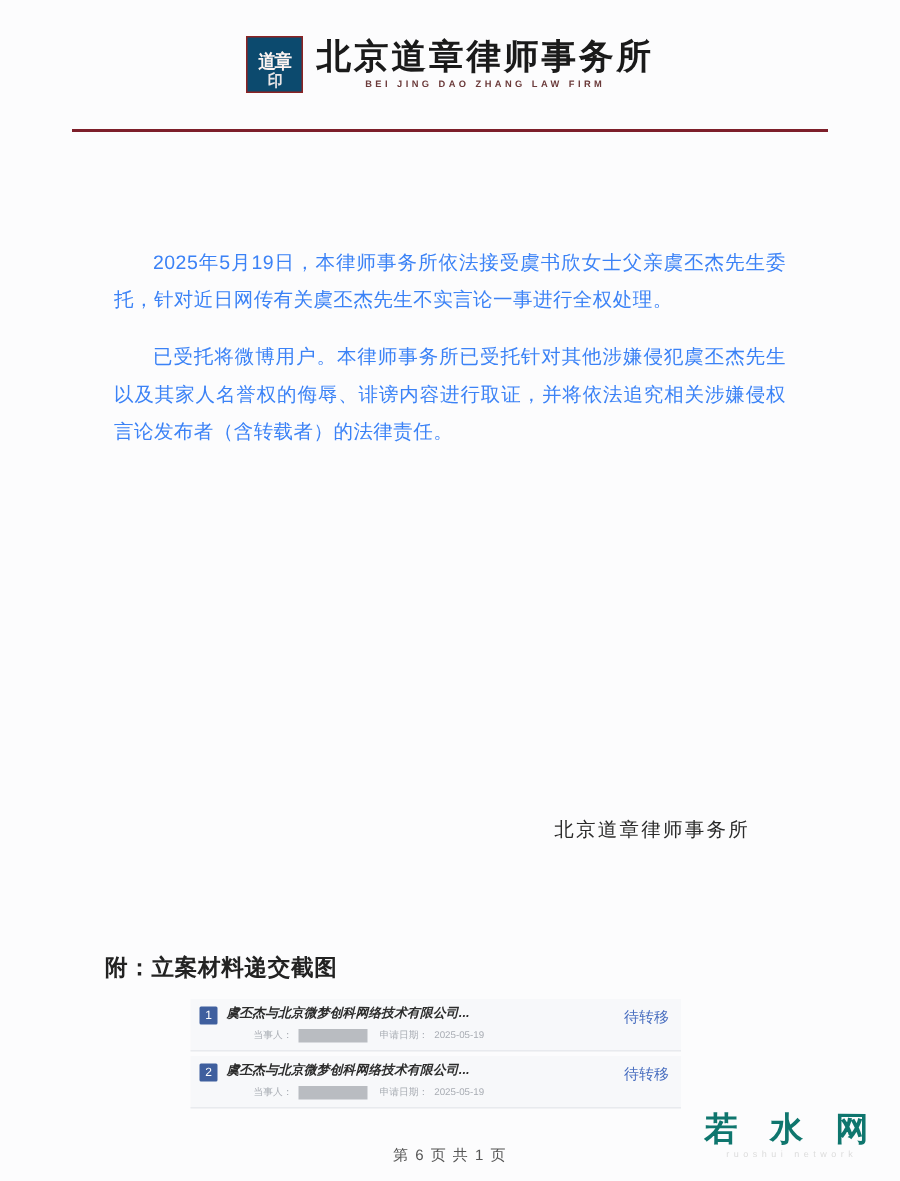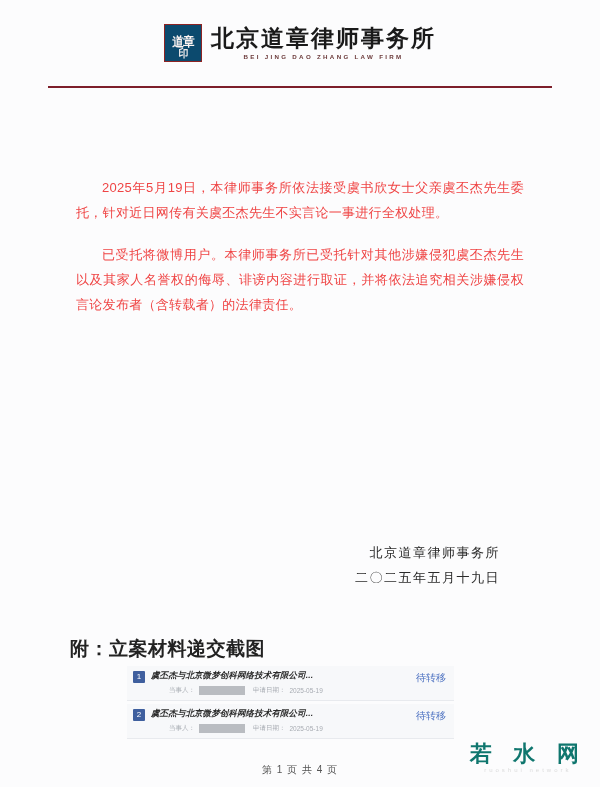--- a/index.html
+++ b/index.html
@@ -110,22 +110,22 @@
     top: 158px;
     left: 76px;
     width: 448px;
   }
   .para {
     font-size: 13px;
     line-height: 25px;
     text-align: justify;
     text-justify: inter-ideograph;
     text-indent: 2em;
-    margin: 17px 0 13px 0;
-    color: #ef4444;
+    margin: 4px 0 13px 0;
+    color: #3b82f6;
     letter-spacing: .3px;
   }
 
   
   .sign {
     position: absolute;
     top: 540px;
     left: 76px;
     width: 448px;
     text-align: right;
@@ -136,21 +136,21 @@
     letter-spacing: 1.5px;
     color: #2a2a2a;
     padding-right: 24px;
   }
 
   
   .attach-label {
     position: absolute;
     top: 636px;
     left: 70px;
-    font-size: 19px;
+    font-size: 15px;
     font-weight: bold;
     letter-spacing: .5px;
     color: #222;
   }
   .shot {
     position: absolute;
     top: 666px;
     left: 127px;
     width: 327px;
   }
@@ -269,21 +269,20 @@
   <div class="rule"></div>
 
 
   <div class="body-wrap">
     <p class="para">2025年5月19日，本律师事务所依法接受虞书欣女士父亲虞丕杰先生委托，针对近日网传有关虞丕杰先生不实言论一事进行全权处理。</p>
     <p class="para">已受托将微博用户。本律师事务所已受托针对其他涉嫌侵犯虞丕杰先生以及其家人名誉权的侮辱、诽谤内容进行取证，并将依法追究相关涉嫌侵权言论发布者（含转载者）的法律责任。</p>
   </div>
 
   <div class="sign">
     <div class="sign-line">北京道章律师事务所</div>
-    <div class="sign-line">二〇二五年五月十九日</div>
   </div>
 
   <div class="attach-label">附：立案材料递交截图</div>
 
   <div class="shot">
 
     <div class="shot-row">
       <div class="row-badge">1</div>
       <div class="row-main">
         <div class="row-title">虞丕杰与北京微梦创科网络技术有限公司...</div>
@@ -306,20 +305,20 @@
           <span class="redact"></span>
           <span>申请日期：</span>
           <span class="meta-gap">2025-05-19</span>
         </div>
       </div>
       <div class="row-action">待转移</div>
     </div>
 
   </div>
 
-  <div class="footer">第 1 页 共 4 页</div>
+  <div class="footer">第 6 页 共 1 页</div>
 
   <div class="watermark">
     <div class="wm-cn">若 水 网</div>
     <div class="wm-en">ruoshui  network</div>
   </div>
 
 </div>
 
 </body></html>

